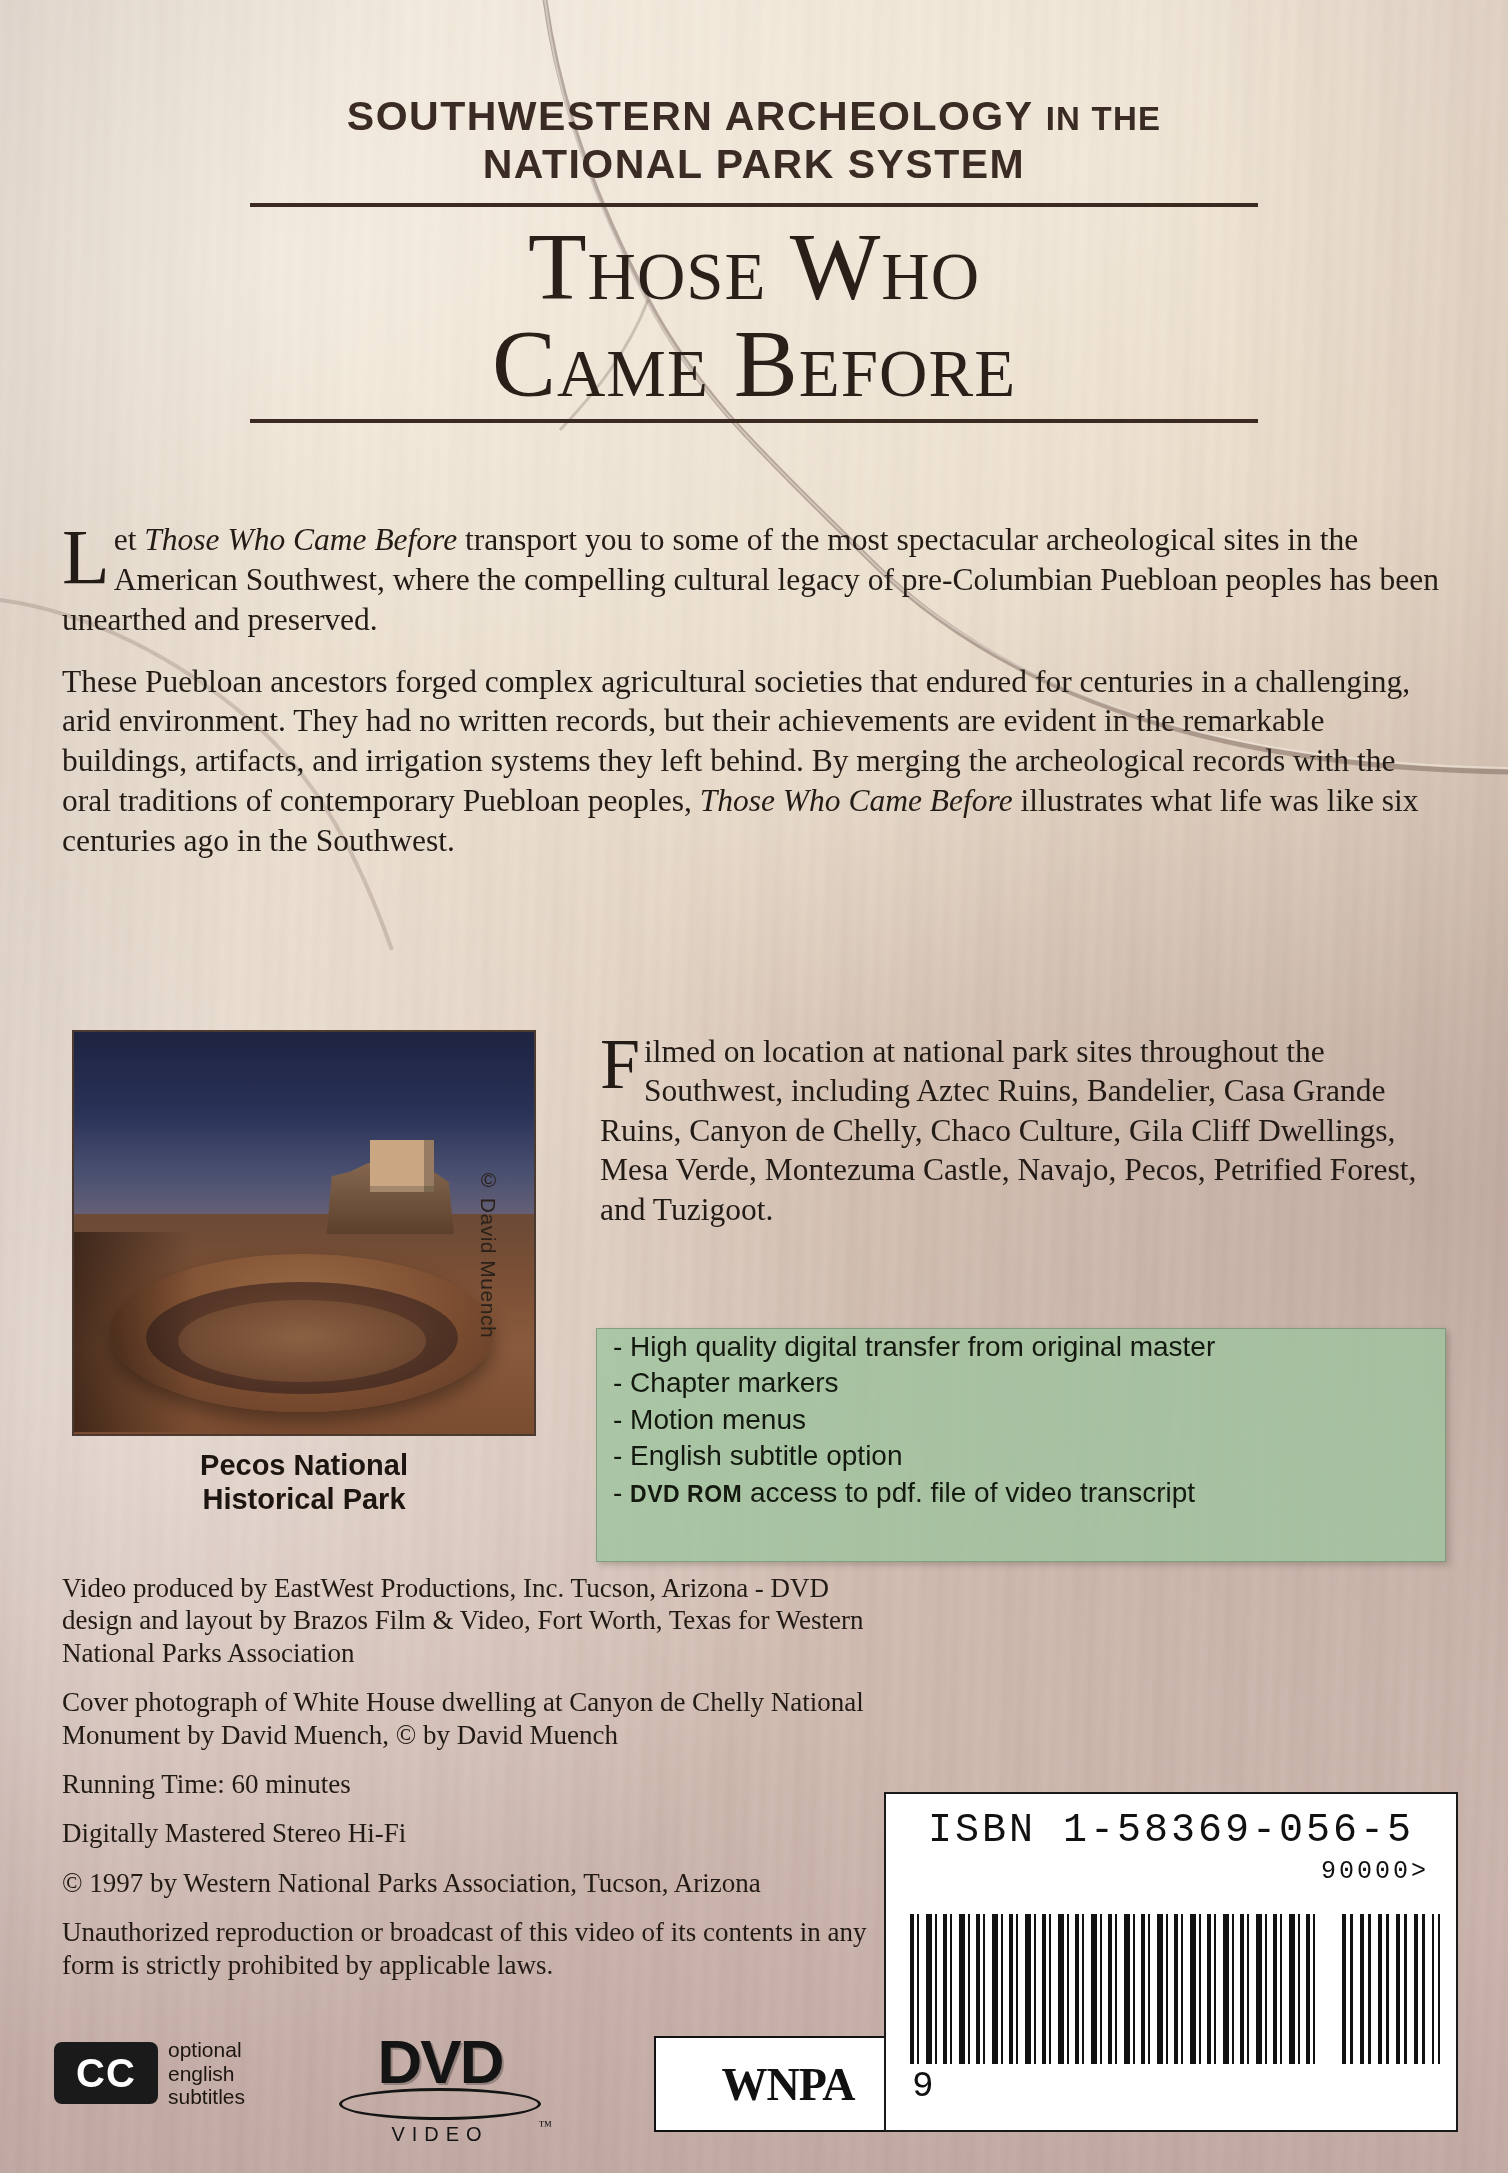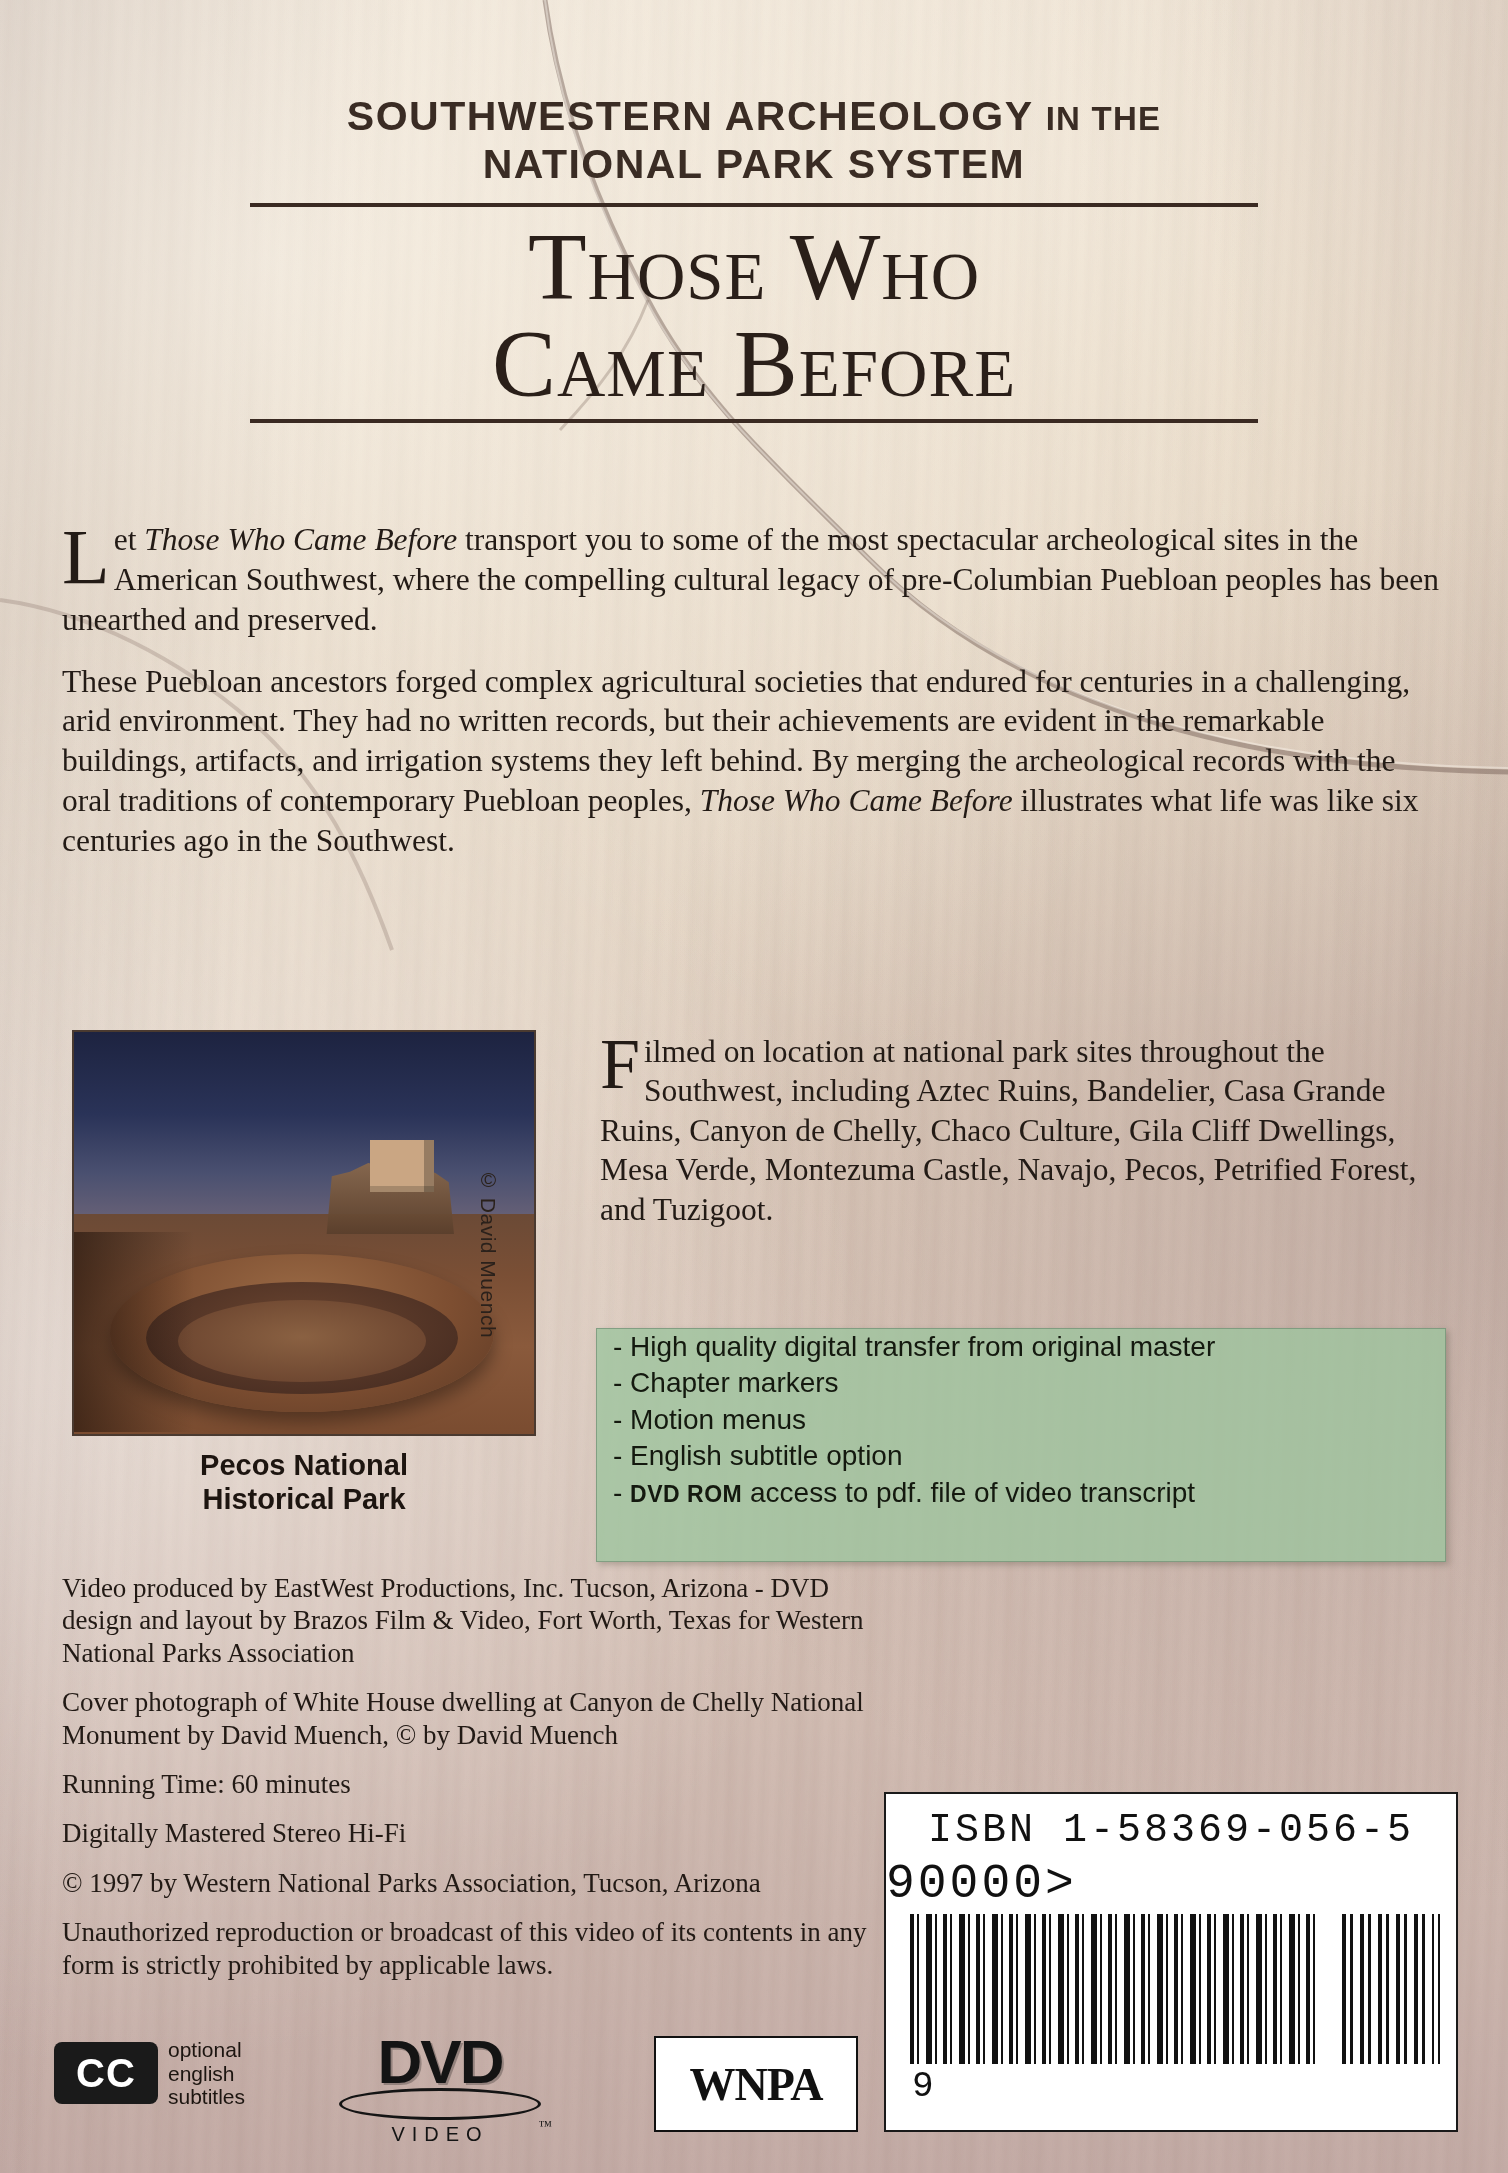--- a/index.html
+++ b/index.html
@@ -322,21 +322,21 @@
   }
   .dvd-tm {
     position: absolute; right: -2px; bottom: 2px;
     font-size: 14px;
   }
   .wnpa {
     position: absolute; left: 600px; top: 6px;
     width: 200px; height: 92px;
     background: #ffffff;
     border: 2px solid #111;
-    display: flex; align-items: center; justify-content: center;
+    display: flex; align-items: center; justify-content: center; padding-left: 32px;
   }
   .wnpa span {
     font-family: "Liberation Serif", serif;
     font-weight: bold;
     font-size: 46px;
     letter-spacing: -1px;
     color: #111;
     font-variant: small-caps;
   }
 
@@ -355,24 +355,25 @@
     font-family: "Liberation Mono", monospace;
     font-size: 40px;
     letter-spacing: 3px;
     color: #111;
     text-align: center;
     margin-top: 14px;
     white-space: nowrap;
   }
   .isbn-sub {
     font-family: "Liberation Mono", monospace;
-    font-size: 48px;
+    font-size: 25px;
     letter-spacing: 3px;
     color: #111;
-    margin: 4px 16px 0 0;
+    text-align: right;
+    margin: 4px 27px 0 0;
   }
   .bars {
     position: absolute;
     left: 24px; right: 16px;
     top: 120px;
     height: 150px;
     background-image: repeating-linear-gradient(90deg,
       #111 0px, #111 4px, #fff 4px, #fff 7px,
       #111 7px, #111 9px, #fff 9px, #fff 16px,
       #111 16px, #111 22px, #fff 22px, #fff 25px,

